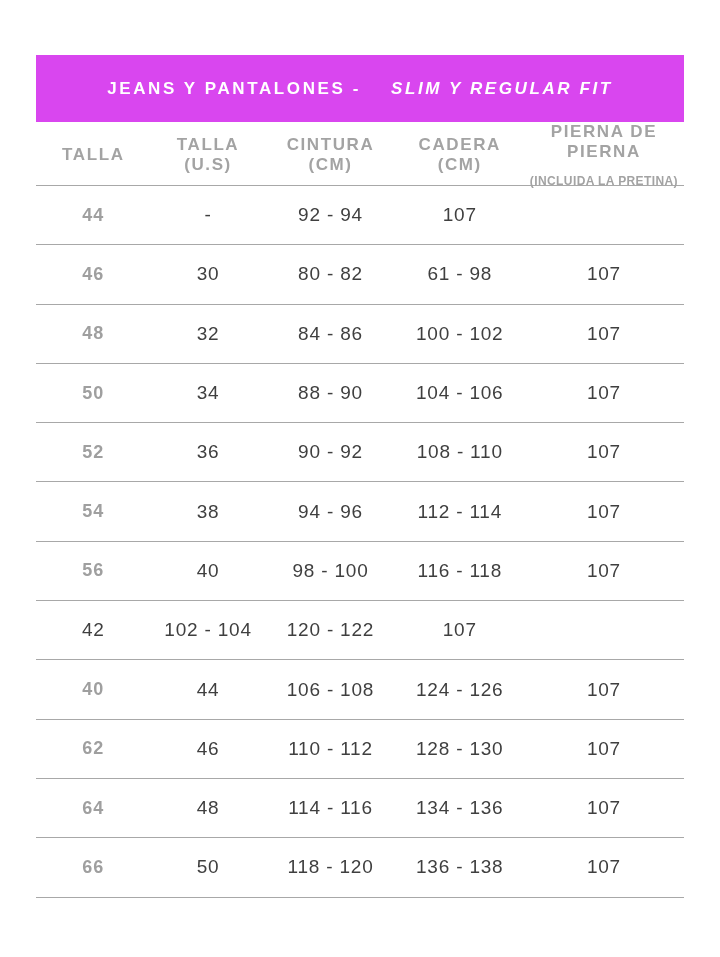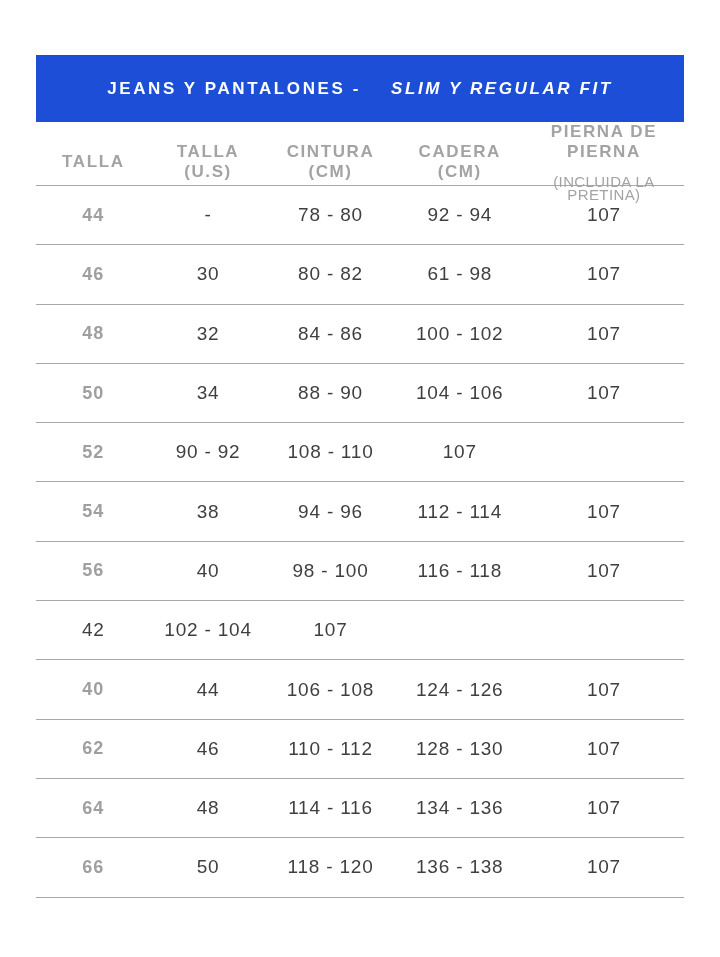--- a/index.html
+++ b/index.html
@@ -16,21 +16,21 @@
     overflow: hidden;
   }
   .content {
     position: absolute;
     left: 36px;
     top: 55px;
     width: 648px;
   }
   .title-band {
     height: 67px;
-    background: #1d4ed8;
+    background: #d946ef;
     display: flex;
     align-items: center;
     justify-content: center;
     gap: 6px;
   }
   .title-band .t-main,
   .title-band .t-italic {
     color: #ffffff;
     font-size: 17px;
     font-weight: bold;
@@ -61,22 +61,22 @@
   }
   .th-label, .th-sub {
     color: #a3a3a3;
     font-size: 17px;
     font-weight: bold;
     letter-spacing: 1.6px;
     line-height: 20px;
   }
   .th-note {
     color: #a3a3a3;
-    font-size: 15px;
-    font-weight: normal;
+    font-size: 12px;
+    font-weight: bold;
     letter-spacing: 0.4px;
     line-height: 13px;
     margin-top: 13px;
   }
   .td {
     color: #3f3f3f;
     font-size: 19px;
     letter-spacing: 0.8px;
   }
   .td.size-col {
@@ -125,21 +125,20 @@
   <div class="cell">
     <span class="th-label">PIERNA DE</span>
     <span class="th-sub">PIERNA</span>
     <span class="th-note">(INCLUIDA LA PRETINA)</span>
   </div>
 </div>
       <div id="tbody">
   <div class="grid-row data-row">
             <div class="cell td size-col">44</div>
             <div class="cell td">-</div>
-            <div class="cell td">78 - 80</div>
             <div class="cell td">92 - 94</div>
             <div class="cell td">107</div>
           </div>
 
   <div class="grid-row data-row">
             <div class="cell td size-col">46</div>
             <div class="cell td">30</div>
             <div class="cell td">80 - 82</div>
             <div class="cell td">61 - 98</div>
             <div class="cell td">107</div>
@@ -156,20 +155,21 @@
   <div class="grid-row data-row">
             <div class="cell td size-col">50</div>
             <div class="cell td">34</div>
             <div class="cell td">88 - 90</div>
             <div class="cell td">104 - 106</div>
             <div class="cell td">107</div>
           </div>
 
   <div class="grid-row data-row">
             <div class="cell td size-col">52</div>
+            <div class="cell td">36</div>
             <div class="cell td">90 - 92</div>
             <div class="cell td">108 - 110</div>
             <div class="cell td">107</div>
           </div>
 
   <div class="grid-row data-row">
             <div class="cell td size-col">54</div>
             <div class="cell td">38</div>
             <div class="cell td">94 - 96</div>
             <div class="cell td">112 - 114</div>
@@ -180,20 +180,21 @@
             <div class="cell td size-col">56</div>
             <div class="cell td">40</div>
             <div class="cell td">98 - 100</div>
             <div class="cell td">116 - 118</div>
             <div class="cell td">107</div>
           </div>
 
   <div class="grid-row data-row">
             <div class="cell td">42</div>
             <div class="cell td">102 - 104</div>
+            <div class="cell td">120 - 122</div>
             <div class="cell td">107</div>
           </div>
 
   <div class="grid-row data-row">
             <div class="cell td size-col">40</div>
             <div class="cell td">44</div>
             <div class="cell td">106 - 108</div>
             <div class="cell td">124 - 126</div>
             <div class="cell td">107</div>
           </div>

